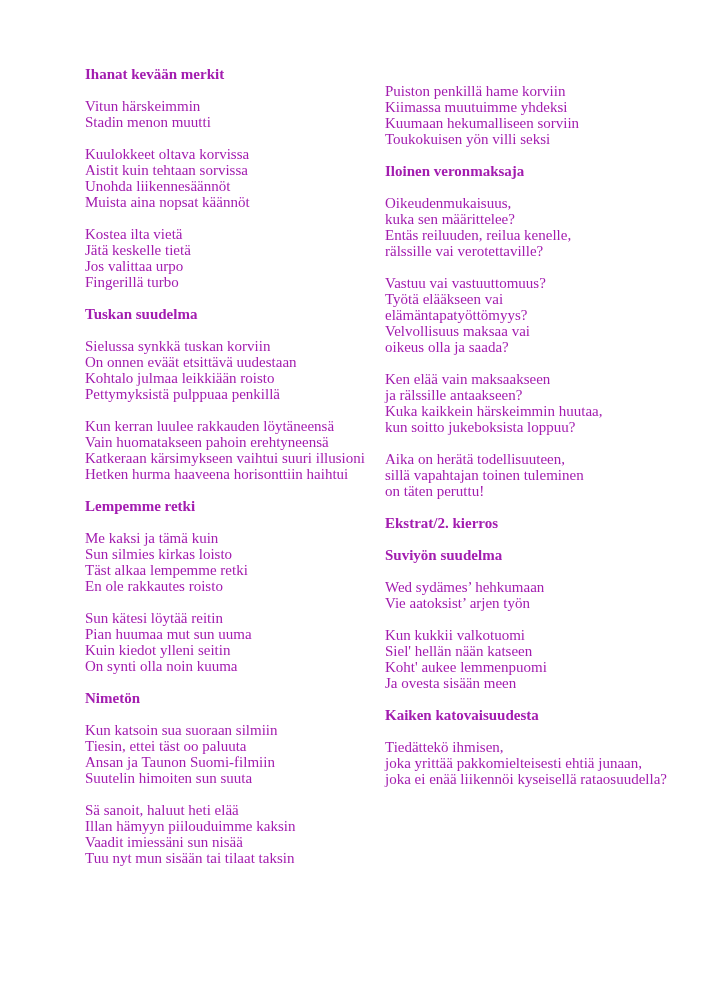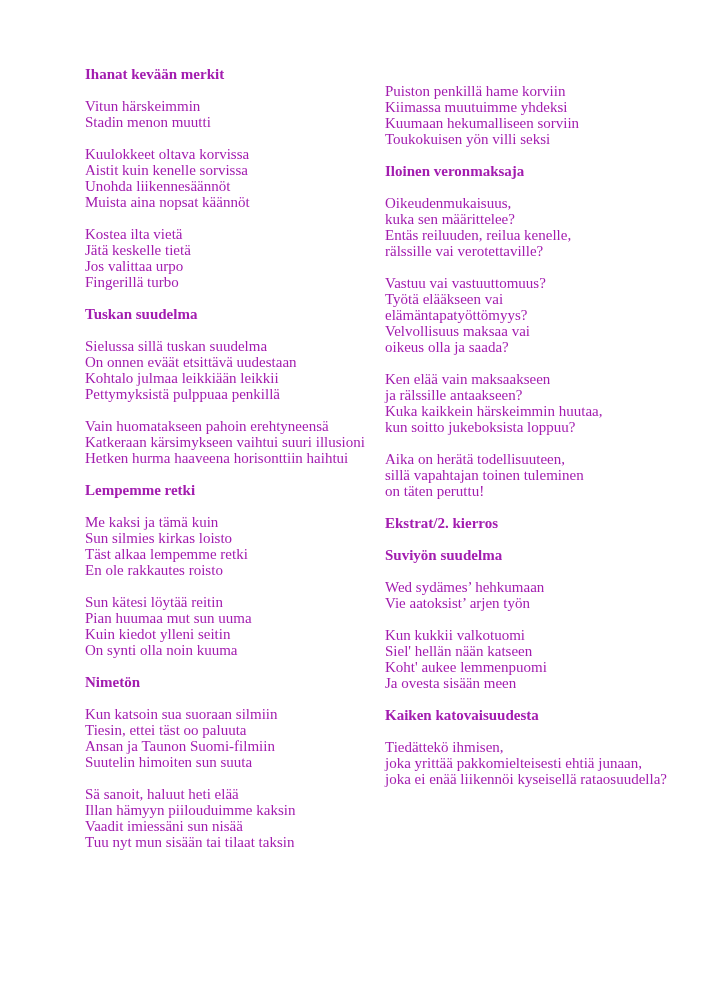--- a/index.html
+++ b/index.html
@@ -52,38 +52,39 @@
 
 <div class="page" style="background: rgb(255, 255, 255); color: #a21caf;">
   <div class="column column-left">
       <div class="block title">Ihanat kevään merkit</div>
       <div class="block stanza">
         <div class="line">Vitun härskeimmin</div>
         <div class="line">Stadin menon muutti</div>
       </div>
       <div class="block stanza">
         <div class="line">Kuulokkeet oltava korvissa</div>
-        <div class="line">Aistit kuin kenelle sorvissa</div>
+        <div class="line">Aistit kuin tehtaan sorvissa</div>
         <div class="line">Unohda liikennesäännöt</div>
         <div class="line">Muista aina nopsat käännöt</div>
       </div>
       <div class="block stanza">
         <div class="line">Kostea ilta vietä</div>
         <div class="line">Jätä keskelle tietä</div>
         <div class="line">Jos valittaa urpo</div>
         <div class="line">Fingerillä turbo</div>
       </div>
       <div class="block title">Tuskan suudelma</div>
       <div class="block stanza">
-        <div class="line">Sielussa sillä tuskan suudelma</div>
+        <div class="line">Sielussa synkkä tuskan korviin</div>
         <div class="line">On onnen eväät etsittävä uudestaan</div>
-        <div class="line">Kohtalo julmaa leikkiään leikkii</div>
+        <div class="line">Kohtalo julmaa leikkiään roisto</div>
         <div class="line">Pettymyksistä pulppuaa penkillä</div>
       </div>
       <div class="block stanza">
+        <div class="line">Kun kerran luulee rakkauden löytäneensä</div>
         <div class="line">Vain huomatakseen pahoin erehtyneensä</div>
         <div class="line">Katkeraan kärsimykseen vaihtui suuri illusioni</div>
         <div class="line">Hetken hurma haaveena horisonttiin haihtui</div>
       </div>
       <div class="block title">Lempemme retki</div>
       <div class="block stanza">
         <div class="line">Me kaksi ja tämä kuin</div>
         <div class="line">Sun silmies kirkas loisto</div>
         <div class="line">Täst alkaa lempemme retki</div>
         <div class="line">En ole rakkautes roisto</div>

